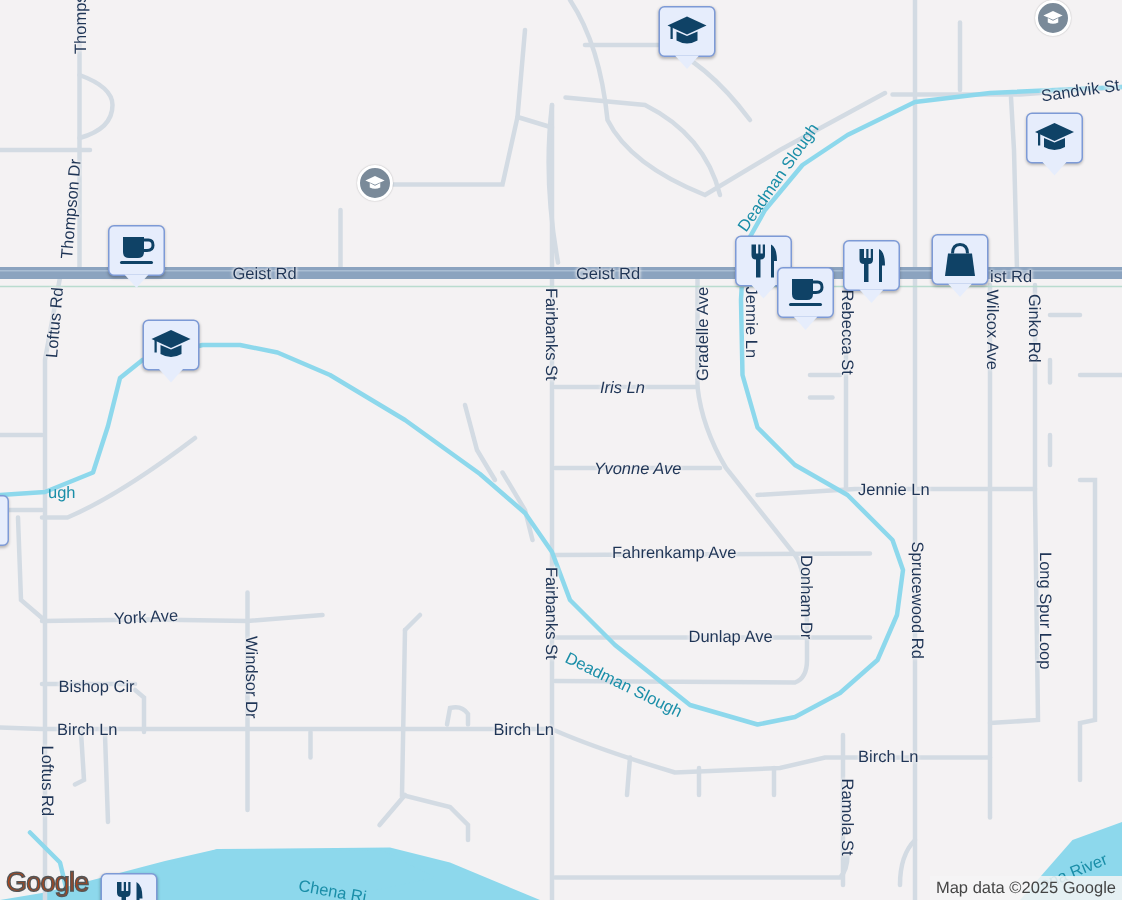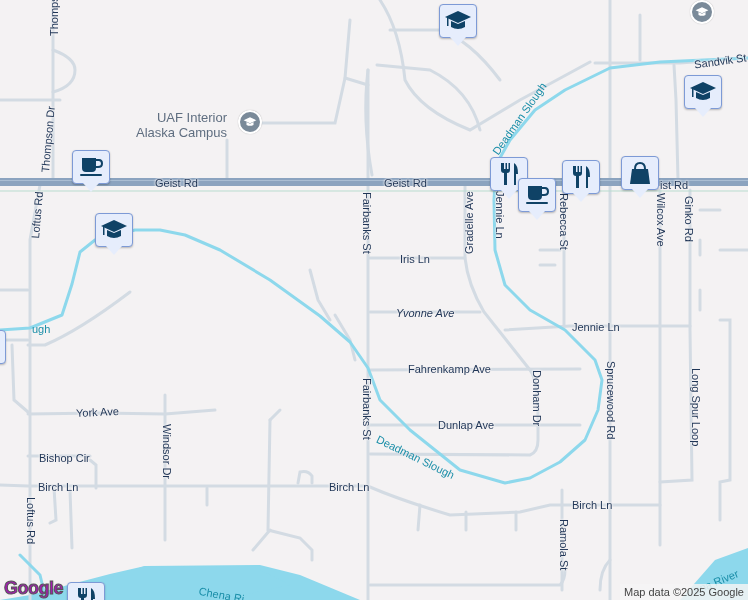--- a/index.html
+++ b/index.html
@@ -13,21 +13,21 @@
   .water-lbl { position:absolute; font-size:11px; color:#1a8ea8; white-space:nowrap; }
   .poi-lbl { position:absolute; font-size:13px; color:#5f6e80; line-height:15px; text-align:right; }
   .marker { position:absolute; width:36px; height:32px; background:#e6edfc; border:1px solid #7d9ad6; border-radius:4px;
             box-shadow:0 1px 2px rgba(0,0,0,0.25); display:flex; align-items:center; justify-content:center; }
   .marker::after { content:""; position:absolute; left:50%; bottom:-9px; margin-left:-8px; width:0; height:0;
             border-left:8px solid transparent; border-right:8px solid transparent; border-top:9px solid #e6edfc; }
   .marker svg { width:28px; height:26px; }
   .poi-pin { position:absolute; width:20px; height:20px; border-radius:50%; background:#7a8a99; border:2px solid #fff;
              display:flex; align-items:center; justify-content:center; box-shadow:0 0 1px rgba(0,0,0,0.3); }
   .poi-pin svg { width:14px; height:12px; }
-  .google-logo { position:absolute; left:4px; top:578px; font-size:18px; font-weight:bold; color:#a21caf;
+  .google-logo { position:absolute; left:4px; top:578px; font-size:18px; font-weight:normal; color:#c2410c;
                  -webkit-text-stroke:1px #555; letter-spacing:-0.5px; }
   .attribution { position:absolute; right:0; bottom:0; padding:2px 4px; font-size:11px; color:#444;
                  background:rgba(245,245,245,0.85); }
 </style>
 </head>
 <body>
 
 <div id="map">
 
   <svg class="layer" width="748" height="600" viewBox="0 0 748 600">
@@ -103,47 +103,43 @@
       <path d="M20,555 L40,575 L46,600"></path>
     </g>
 
     <g>
       <rect x="0" y="178" width="748" height="8" fill="#8ba3bf"></rect>
       <rect x="0" y="180" width="748" height="1" fill="#a9bdd3"></rect>
       <line x1="0" y1="191" x2="748" y2="191" stroke="#b9dccf" stroke-width="1"></line>
     </g>
   </svg>
 
-  <div class="poi-lbl" style="left:136px; top:110px;">
-    <div>UAF Interior</div>
-    <div>Alaska Campus</div>
-  </div>
   <div class="poi-pin" style="left:238px; top:110px;">
     <svg viewBox="0 0 24 20">
         <path d="M12,2 L23,7 L12,12 L1,7 Z" fill="#fff"></path>
         <path d="M6,10 L6,15 Q12,18 18,15 L18,10 L12,13 Z" fill="#fff"></path>
       </svg>
   </div>
   <div class="poi-pin" style="left:690px; top:0px;">
     <svg viewBox="0 0 24 20">
         <path d="M12,2 L23,7 L12,12 L1,7 Z" fill="#fff"></path>
         <path d="M6,10 L6,15 Q12,18 18,15 L18,10 L12,13 Z" fill="#fff"></path>
       </svg>
   </div>
 
   <div class="lbl" style="left:155px; top:177px;">Geist Rd</div>
   <div class="lbl" style="left:384px; top:177px;">Geist Rd</div>
   <div class="lbl" style="left:660px; top:179px;">ist Rd</div>
   <div class="lbl" style="left:694px; top:55px; transform:rotate(-8deg);">Sandvik St</div>
-  <div class="lbl" style="left:400px; top:253px;">Iris Ln</div>
+  <div class="lbl" style="left:400px; top:253px;font-style:italic;">Iris Ln</div>
   <div class="lbl" style="left:396px; top:307px;font-style:italic;">Yvonne Ave</div>
   <div class="lbl" style="left:572px; top:321px;">Jennie Ln</div>
   <div class="lbl" style="left:408px; top:363px;">Fahrenkamp Ave</div>
   <div class="lbl" style="left:76px; top:406px; transform:rotate(-3deg);">York Ave</div>
-  <div class="lbl" style="left:438px; top:419px;">Dunlap Ave</div>
+  <div class="lbl" style="left:459px; top:419px;">Dunlap Ave</div>
   <div class="lbl" style="left:39px; top:452px;">Bishop Cir</div>
   <div class="lbl" style="left:38px; top:481px;">Birch Ln</div>
   <div class="lbl" style="left:329px; top:481px;">Birch Ln</div>
   <div class="lbl" style="left:572px; top:499px;">Birch Ln</div>
   <div class="lbl" style="left:443px; top:602px;">Teal Ave</div>
 
   <div class="lbl v" style="left:373px; top:192px;">Fairbanks St</div>
   <div class="lbl v" style="left:373px; top:378px;">Fairbanks St</div>
   <div class="lbl v" style="left:506px; top:191px;">Jennie Ln</div>
   <div class="lbl v" style="left:570px; top:193px;">Rebecca St</div>

